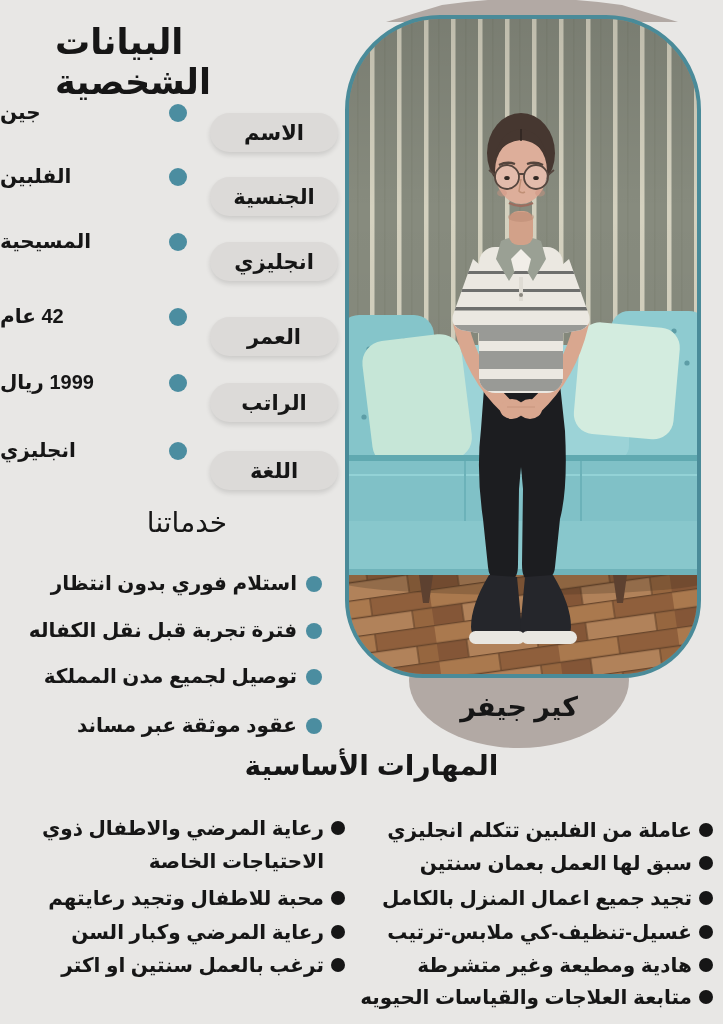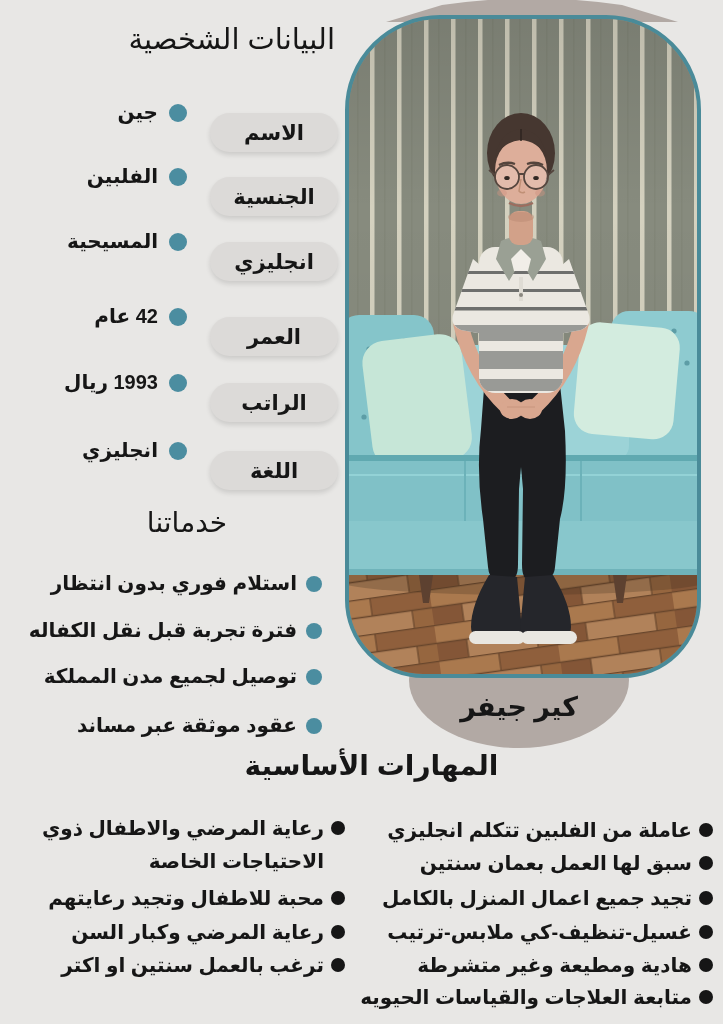--- a/index.html
+++ b/index.html
@@ -9,37 +9,37 @@
     background:#e8e7e5;
     font-family:"Liberation Sans","DejaVu Sans",sans-serif;
     color:#161616;
     direction:rtl;
   }
   .page { position:relative; width:723px; height:1024px; }
 
   
   .pd-title {
     position:absolute; left:55px; top:22px; width:280px;
-    text-align:right; font-size:29px; font-weight:normal; letter-spacing:0;
+    text-align:left; font-size:35px; font-weight:bold; letter-spacing:0;
   }
   .field-row { position:absolute; left:0; width:345px; height:39px; }
   .pill {
     position:absolute; left:210px; top:0; width:128px; height:39px;
     background:#dcdad8; border-radius:20px;
     box-shadow:0 3px 5px rgba(0,0,0,0.12);
     display:flex; align-items:center; justify-content:center;
     font-size:21px; font-weight:bold;margin-top:20px;
   }
   .dot {
     position:absolute; left:169px; top:11px; width:18px; height:18px;
     border-radius:50%; background:#4b8da0;
   }
   .value {
     position:absolute; left:0; top:0; width:158px; height:39px;
-    line-height:39px; text-align:right; font-size:20px; font-weight:bold;
+    line-height:39px; text-align:left; font-size:20px; font-weight:bold;
     white-space:nowrap;
   }
 
   
   .services-title {
     position:absolute; left:57px; top:506px; width:260px;
     text-align:center; font-size:28px; font-weight:normal;
   }
   .service-item { position:absolute; left:0; width:330px; height:30px; }
   .service-dot {
@@ -245,21 +245,21 @@
     <div class="value">المسيحية</div>
     <div class="dot"></div>
     <div class="pill">انجليزي</div>
   </div>
   <div class="field-row" style="top:297px">
     <div class="value">42 عام</div>
     <div class="dot"></div>
     <div class="pill">العمر</div>
   </div>
   <div class="field-row" style="top:363px">
-    <div class="value">1993 ريال</div>
+    <div class="value">1999 ريال</div>
     <div class="dot"></div>
     <div class="pill">الراتب</div>
   </div>
   <div class="field-row" style="top:431px">
     <div class="value">انجليزي</div>
     <div class="dot"></div>
     <div class="pill">اللغة</div>
   </div>
 
   <div class="services-title">خدماتنا</div>

